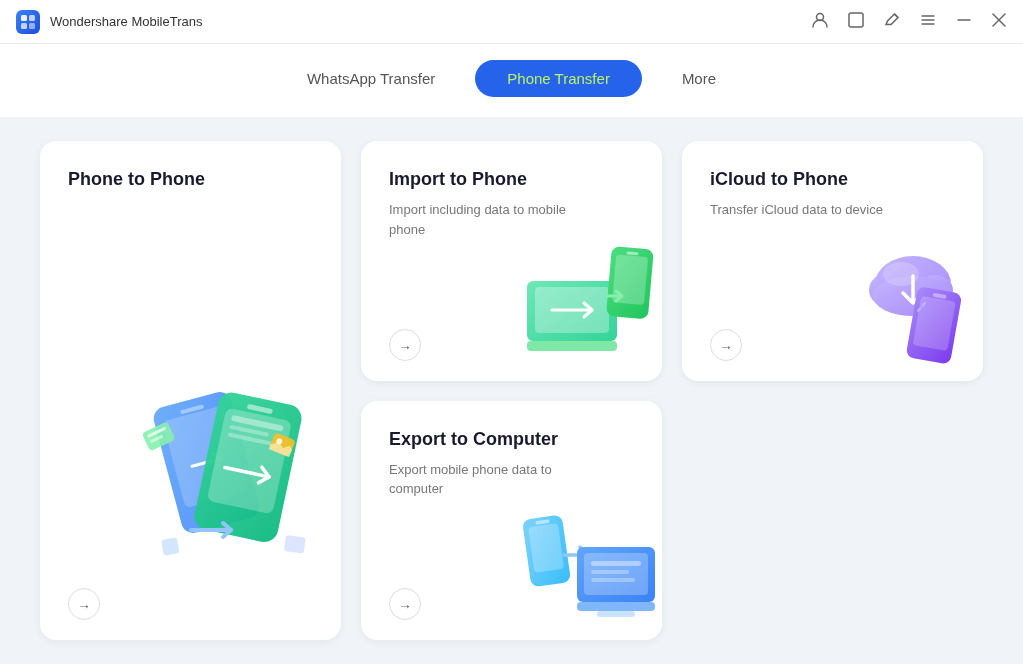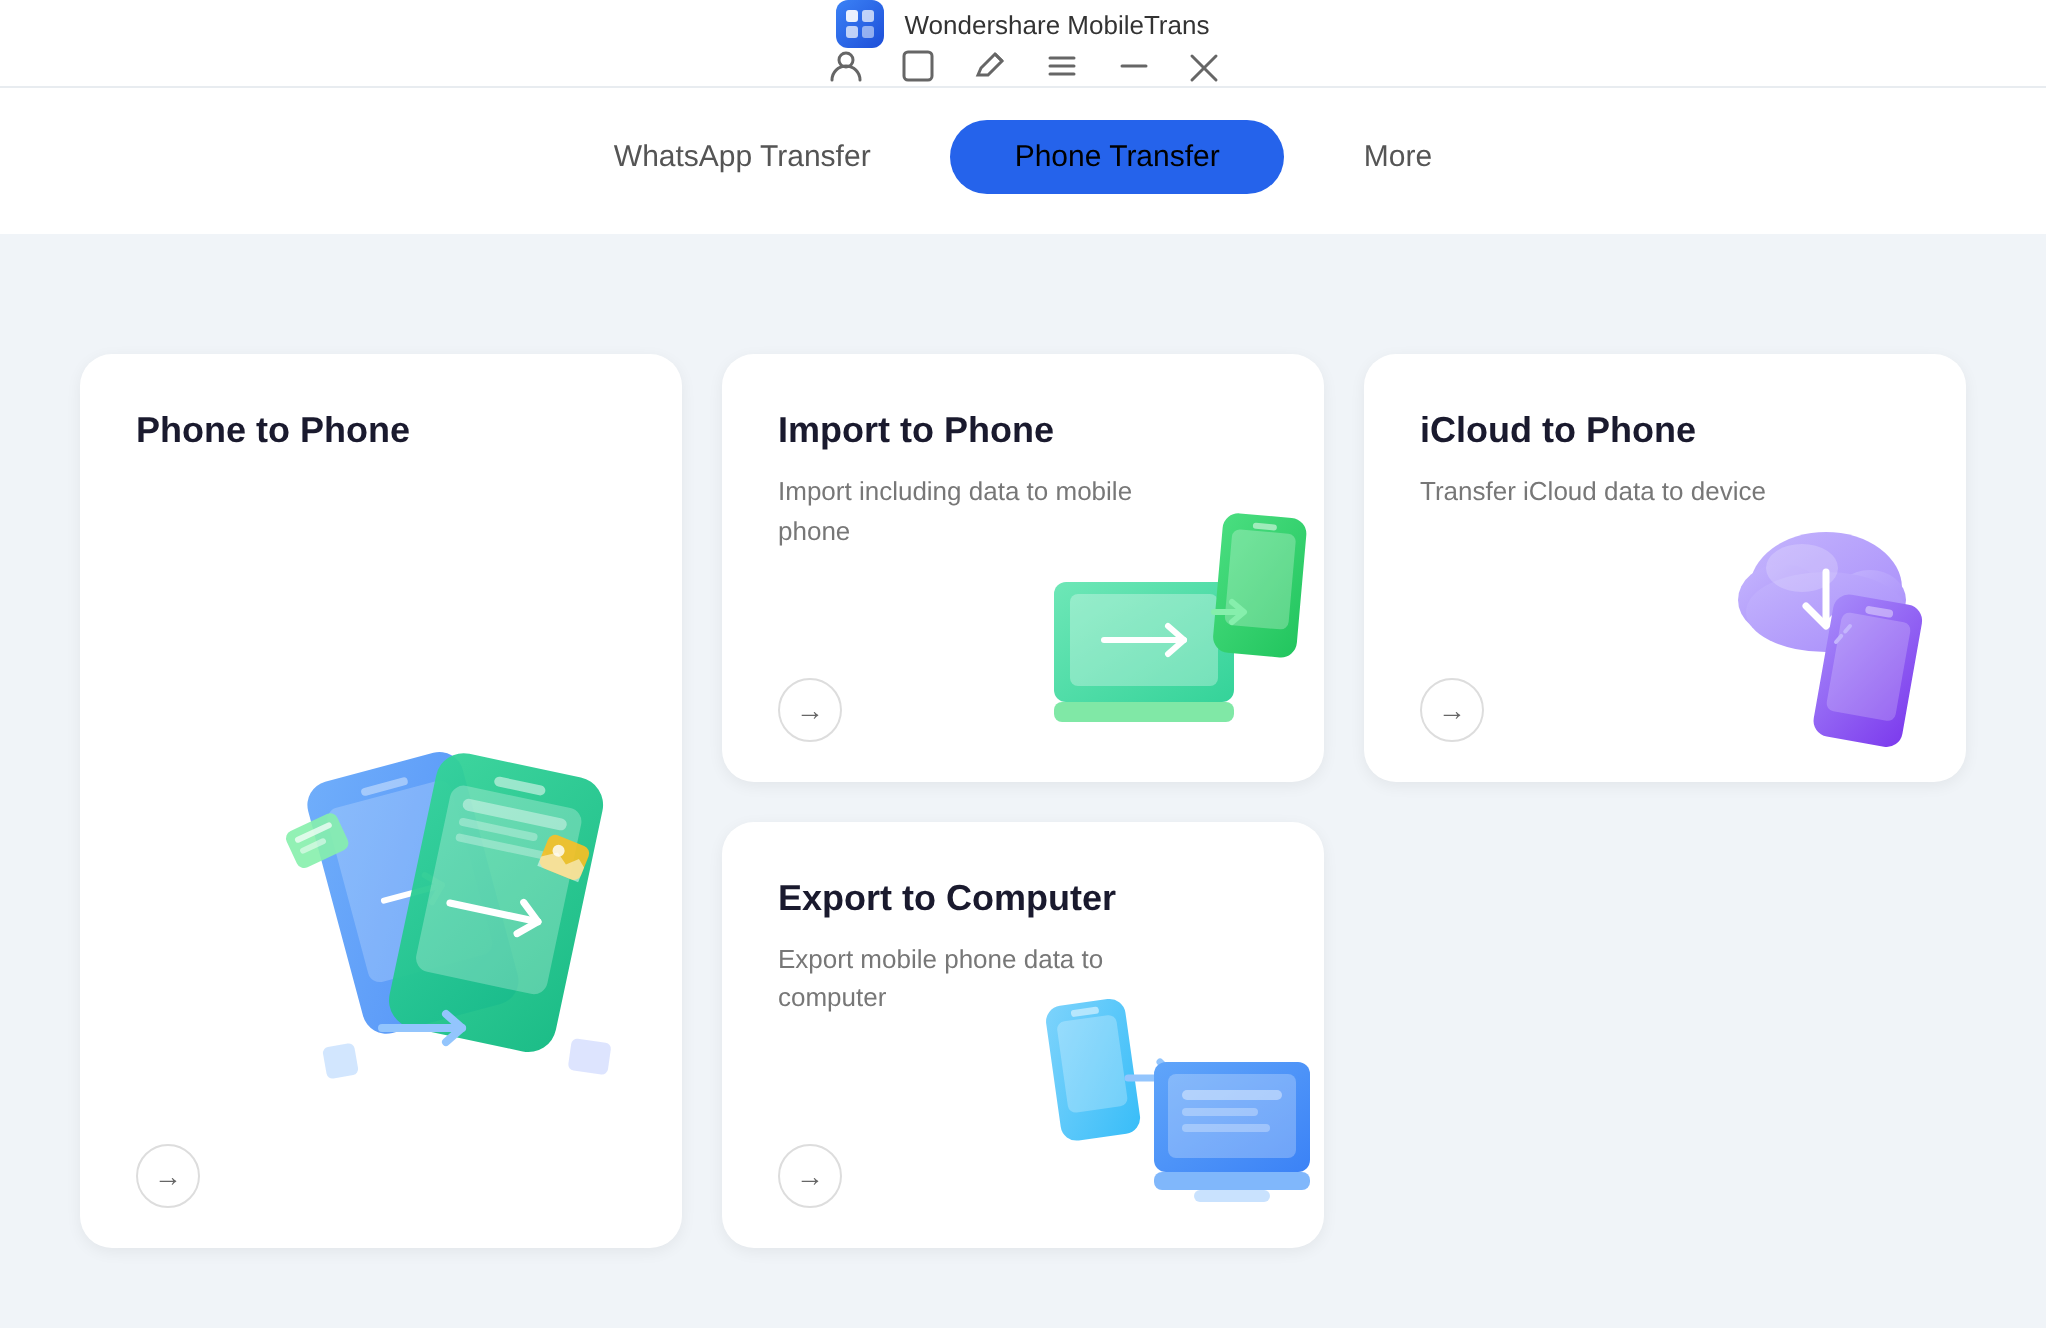--- a/index.html
+++ b/index.html
@@ -15,21 +15,20 @@
     
     .title-bar {
       background: #ffffff;
       display: flex;
       align-items: center;
       justify-content: space-between;
       padding: 0 16px;
       height: 44px;
       border-bottom: 1px solid #e8ecf0;
       flex-shrink: 0;
-      flex-direction: column;
     }
     .title-bar-left {
       display: flex;
       align-items: center;
       gap: 10px;
     }
     .app-icon {
       width: 24px;
       height: 24px;
       background: linear-gradient(135deg, #3b82f6, #1d4ed8);
@@ -74,34 +73,33 @@
       font-size: 15px;
       font-weight: 500;
       cursor: pointer;
       border: none;
       background: transparent;
       color: #555;
       transition: all 0.2s;
     }
     .nav-tab.active {
       background: #2563eb;
-      color: #000000;
+      color: #bef264;
     }
 
     
     .main-content {
       flex: 1;
-      padding: 40px 40px;
+      padding: 24px 40px;
       background: #f0f4f8;
       display: grid;
       grid-template-columns: 1fr 1fr 1fr;
       grid-template-rows: 1fr 1fr;
       gap: 20px;
       overflow: hidden;
-      margin-top: 20px;
     }
 
     
     .card {
       background: #ffffff;
       border-radius: 16px;
       padding: 28px 28px 20px;
       position: relative;
       overflow: hidden;
       cursor: pointer;

